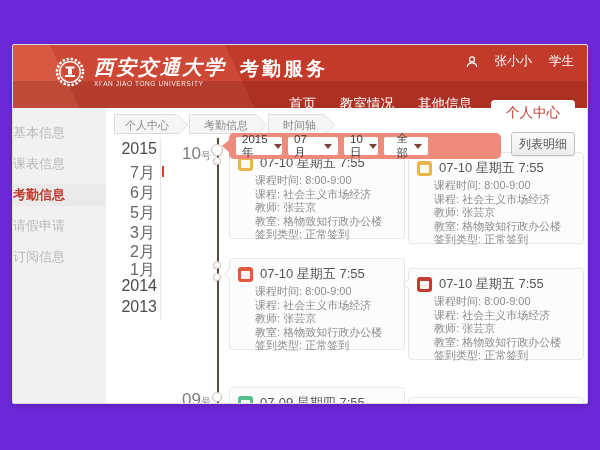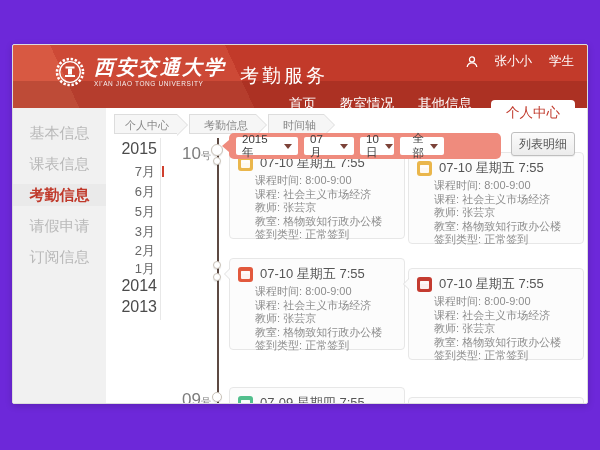--- a/index.html
+++ b/index.html
@@ -16,21 +16,21 @@
   
   .header {
     position:absolute; left:0; top:0; right:0; height:63px;
     background:linear-gradient(65deg,#d85942 0%,#d85942 11%,#cd4936 11%,#cd4936 40%,#c23a2a 40%,#c23a2a 100%);
   }
   .nav-shade { position:absolute; left:0; right:0; top:36px; height:27px; background:rgba(70,10,5,.18); }
   .brand { position:absolute; left:42px; top:10px; display:flex; align-items:flex-start; z-index:3; }
   .logo { width:30px; height:30px; margin-right:9px; margin-top:2px; }
   .uni-cn { color:#fff; font-family:"DejaVu Serif","Liberation Serif",serif; font-style:italic; font-weight:bold; font-size:20px; letter-spacing:2px; line-height:24px; }
   .uni-en { color:rgba(255,255,255,.92); font-size:6.5px; letter-spacing:.6px; margin-top:1px; }
-  .app-title { color:#fff; font-size:19px; font-weight:normal; letter-spacing:3px; margin-left:14px; margin-top:8px; }
+  .app-title { color:#fff; font-size:19px; font-weight:bold; letter-spacing:3px; margin-left:14px; margin-top:1px; }
   .user { position:absolute; right:13px; top:8px; display:flex; align-items:center; gap:17px; color:#fff; font-size:12.5px; z-index:4; cursor:pointer; }
   .user .role { }
   .nav { position:absolute; right:12px; top:36px; height:45px; display:flex; align-items:center; z-index:4; }
   .nav-item { color:#fff; font-size:13.5px; padding:0 12px; height:27px; line-height:27px; cursor:pointer; }
   .nav-tab-active {
     background:#fff; color:#c0392b; font-size:13.5px; height:26px; line-height:26px;
     padding:0 15px; border-radius:4px 4px 0 0; margin-left:7px; align-self:flex-end; cursor:pointer;
   }
 
   
@@ -45,28 +45,28 @@
     border-top:10px solid transparent; border-bottom:10px solid transparent; border-left:10px solid #f6f6f6;
   }
   .crumb .tail-b {
     position:absolute; right:-11px; top:-1px; width:0; height:0; z-index:1;
     border-top:11px solid transparent; border-bottom:11px solid transparent; border-left:11px solid #ddd;
   }
   .crumb + .crumb { margin-left:12px; }
 
   
   .sidebar { position:absolute; left:0; top:63px; width:93px; bottom:0; background:#f1f1f1; }
-  .side-item { margin-top:9px; height:22px; line-height:22px; text-align:center; font-size:15px; color:#b9b9b9; cursor:pointer; }
+  .side-item { margin-top:9px; height:22px; line-height:22px; font-size:13px; color:#b9b9b9; cursor:pointer; }
   .side-item:first-child { margin-top:14px; }
   .side-item.active { color:#c0392b; font-weight:bold; background:#eaeaea; }
 
   
   .scale { position:absolute; left:96px; top:93px; width:50px; text-align:right; }
   .scale .yr { position:absolute; right:4px; font-size:16px; color:#4b4b4b; cursor:pointer; }
-  .scale .mo { position:absolute; right:4px; font-size:13px; color:#666; cursor:pointer; }
+  .scale .mo { position:absolute; right:4px; font-size:16px; color:#666; cursor:pointer; }
   .scale-sep { position:absolute; left:147px; top:93px; width:1px; height:182px; background:#e8e8e8; }
   .month-cursor { position:absolute; left:149px; top:121px; width:2px; height:11px; background:#d0402e; }
 
   .tl-line { position:absolute; left:204px; top:93px; width:2px; bottom:0; background:#5d4a43; }
   .day-label { position:absolute; left:158px; width:40px; text-align:right; color:#7d7d7d; }
   .day-label .num { font-size:17px; }
   .day-label .suf { font-size:10px; }
   .node { position:absolute; background:#fff; border:1px solid #c9c2b8; border-radius:50%; box-shadow:0 1px 1px rgba(0,0,0,.10); }
 
   
@@ -76,21 +76,21 @@
   }
   .filterbar::before {
     content:""; position:absolute; left:-7px; top:7px; width:0; height:0;
     border-top:6px solid transparent; border-bottom:6px solid transparent; border-right:7px solid #ef8b7d;
   }
   .dd {
     background:#fff; border-radius:2px; height:18px; display:flex; align-items:center;
     justify-content:space-between; padding:0 6px; font-size:11.5px; color:#3d3d3d; cursor:pointer;
   }
   .dd .caret { width:0; height:0; border-left:4px solid transparent; border-right:4px solid transparent; border-top:5px solid #7c4238; margin-left:6px; }
-  .dd-year { width:62px; } .dd-month { width:50px; } .dd-day { width:34px; } .dd-scope { width:44px;text-align:right; }
+  .dd-year { width:46px; } .dd-month { width:50px; } .dd-day { width:34px; } .dd-scope { width:44px;text-align:right; }
 
   .list-btn {
     position:absolute; left:498px; top:87px; width:64px; height:24px; z-index:30;
     background:linear-gradient(#fbfbfb,#ececec); border:1px solid #bfbfbf; border-radius:3px;
     font-size:12px; color:#555; text-align:center; line-height:22px; cursor:pointer;
     box-shadow:0 1px 1px rgba(0,0,0,.06);
   }
 
   
   .card {

